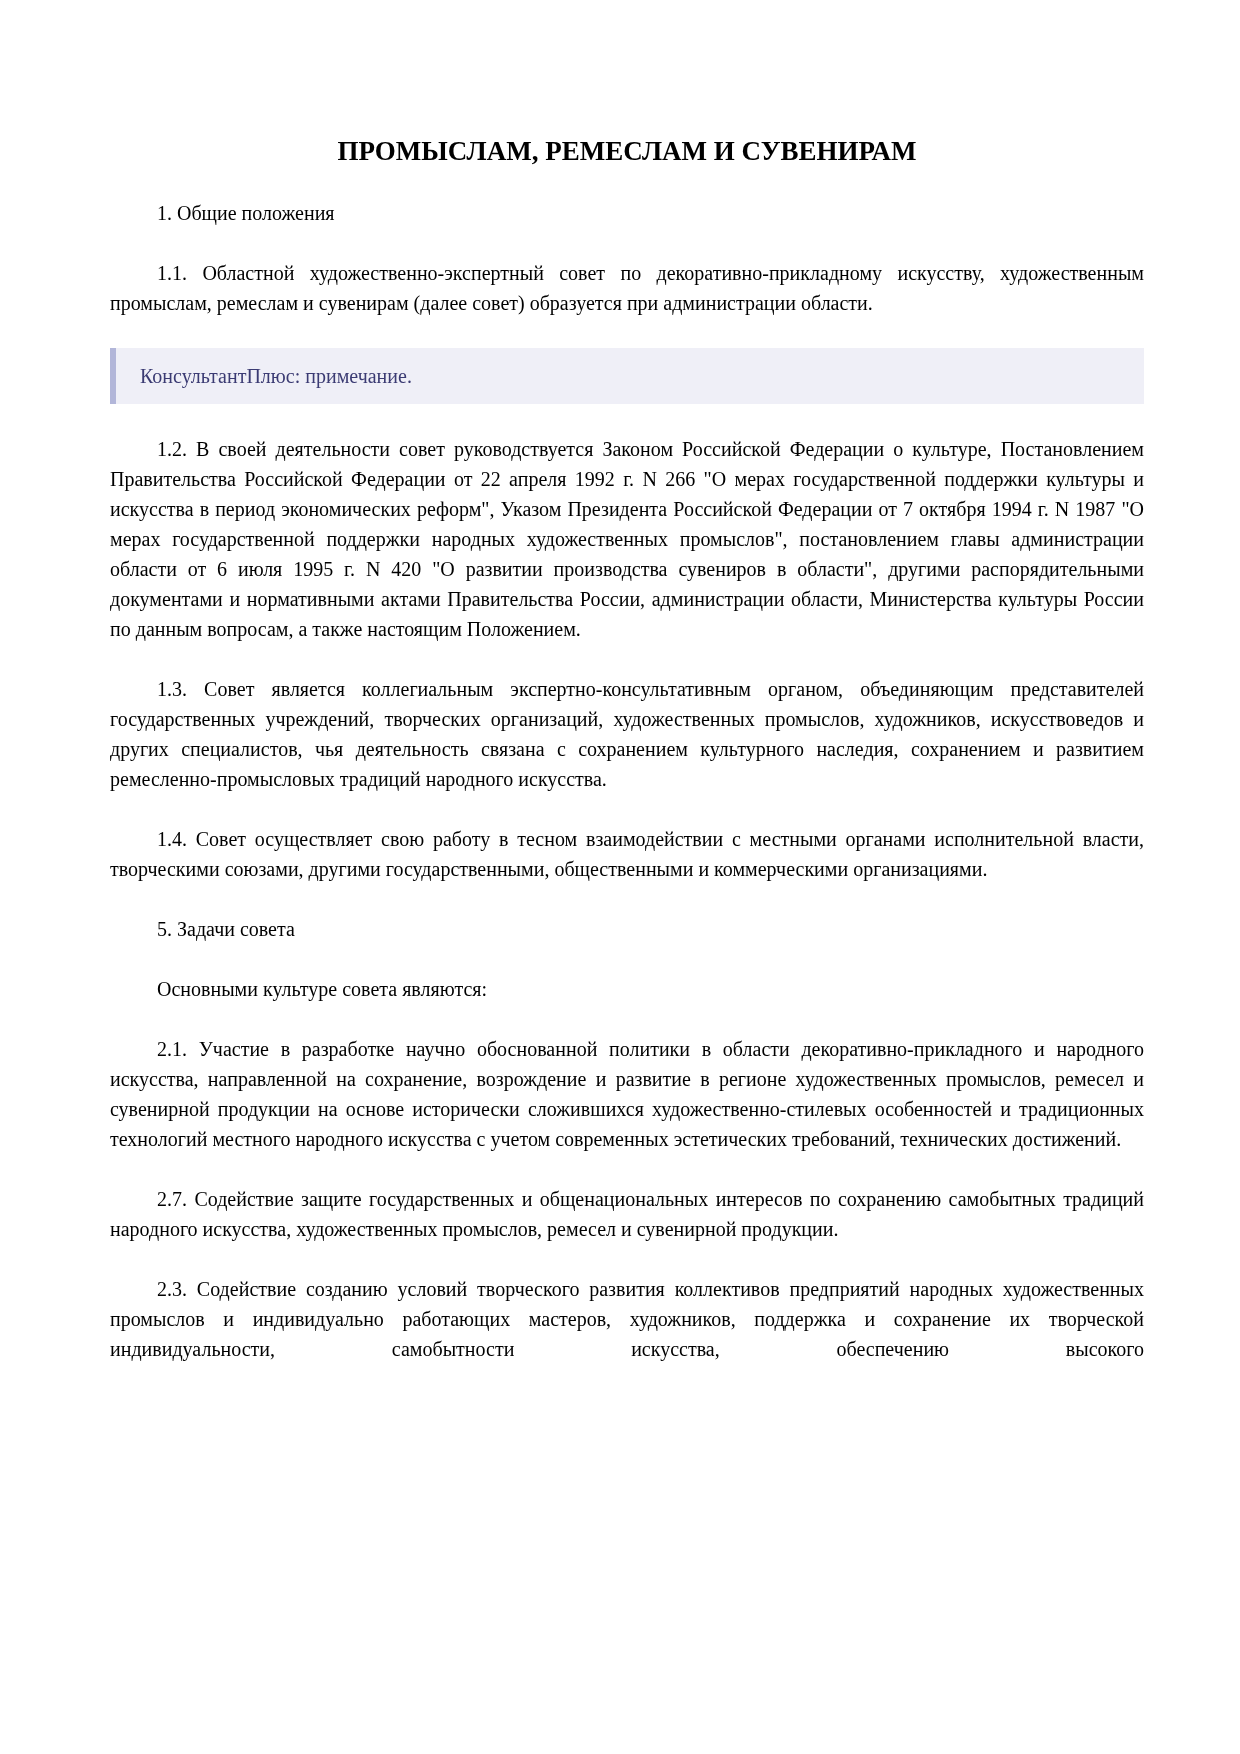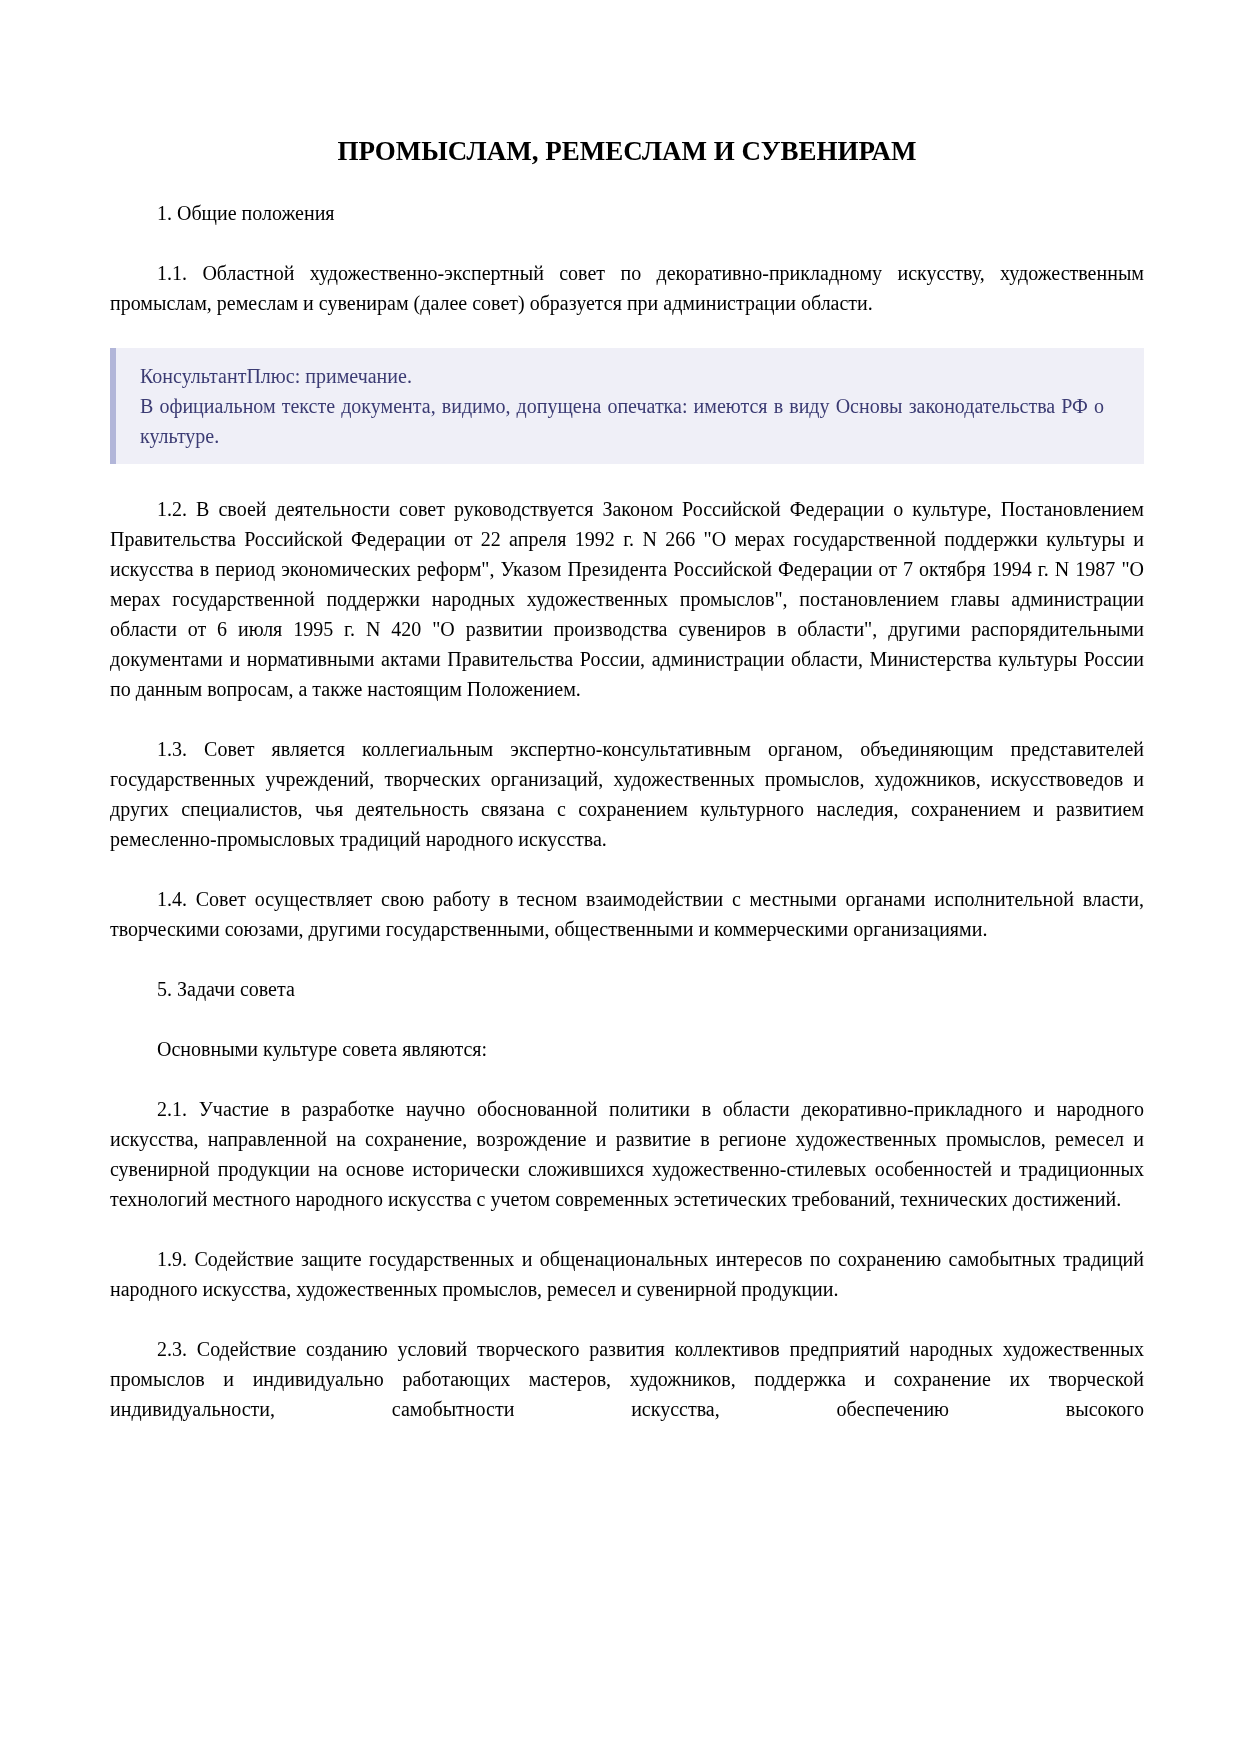--- a/index.html
+++ b/index.html
@@ -63,32 +63,31 @@
 <div class="page">
 
   <h1 class="doc-title">ПРОМЫСЛАМ, РЕМЕСЛАМ И СУВЕНИРАМ</h1>
 
   <p class="para plain">1. Общие положения</p>
 
   <p class="para">1.1. Областной художественно-экспертный совет по декоративно-прикладному искусству, художественным промыслам, ремеслам и сувенирам (далее совет) образуется при администрации области.</p>
 
   <div class="note">
     <p class="note-header">КонсультантПлюс: примечание.</p>
-    <p class="note-body">В официальном тексте документа, видимо, допущена опечатка: имеются в виду Основы законодательства РФ о культуре.</p>
   </div>
 
   <p class="para">1.2. В своей деятельности совет руководствуется Законом Российской Федерации о культуре, Постановлением Правительства Российской Федерации от 22 апреля 1992 г. N 266 "О мерах государственной поддержки культуры и искусства в период экономических реформ", Указом Президента Российской Федерации от 7 октября 1994 г. N 1987 "О мерах государственной поддержки народных художественных промыслов", постановлением главы администрации области от 6 июля 1995 г. N 420 "О развитии производства сувениров в области", другими распорядительными документами и нормативными актами Правительства России, администрации области, Министерства культуры России по данным вопросам, а также настоящим Положением.</p>
 
   <p class="para">1.3. Совет является коллегиальным экспертно-консультативным органом, объединяющим представителей государственных учреждений, творческих организаций, художественных промыслов, художников, искусствоведов и других специалистов, чья деятельность связана с сохранением культурного наследия, сохранением и развитием ремесленно-промысловых традиций народного искусства.</p>
 
   <p class="para">1.4. Совет осуществляет свою работу в тесном взаимодействии с местными органами исполнительной власти, творческими союзами, другими государственными, общественными и коммерческими организациями.</p>
 
   <p class="para plain">5. Задачи совета</p>
 
   <p class="para plain">Основными культуре совета являются:</p>
 
   <p class="para">2.1. Участие в разработке научно обоснованной политики в области декоративно-прикладного и народного искусства, направленной на сохранение, возрождение и развитие в регионе художественных промыслов, ремесел и сувенирной продукции на основе исторически сложившихся художественно-стилевых особенностей и традиционных технологий местного народного искусства с учетом современных эстетических требований, технических достижений.</p>
 
-  <p class="para">1.9. Содействие защите государственных и общенациональных интересов по сохранению самобытных традиций народного искусства, художественных промыслов, ремесел и сувенирной продукции.</p>
+  <p class="para">2.7. Содействие защите государственных и общенациональных интересов по сохранению самобытных традиций народного искусства, художественных промыслов, ремесел и сувенирной продукции.</p>
 
   <p class="para cut-justified">2.3. Содействие созданию условий творческого развития коллективов предприятий народных художественных промыслов и индивидуально работающих мастеров, художников, поддержка и сохранение их творческой индивидуальности, самобытности искусства, обеспечению высокого</p>
 
 </div>
 
 </body></html>

